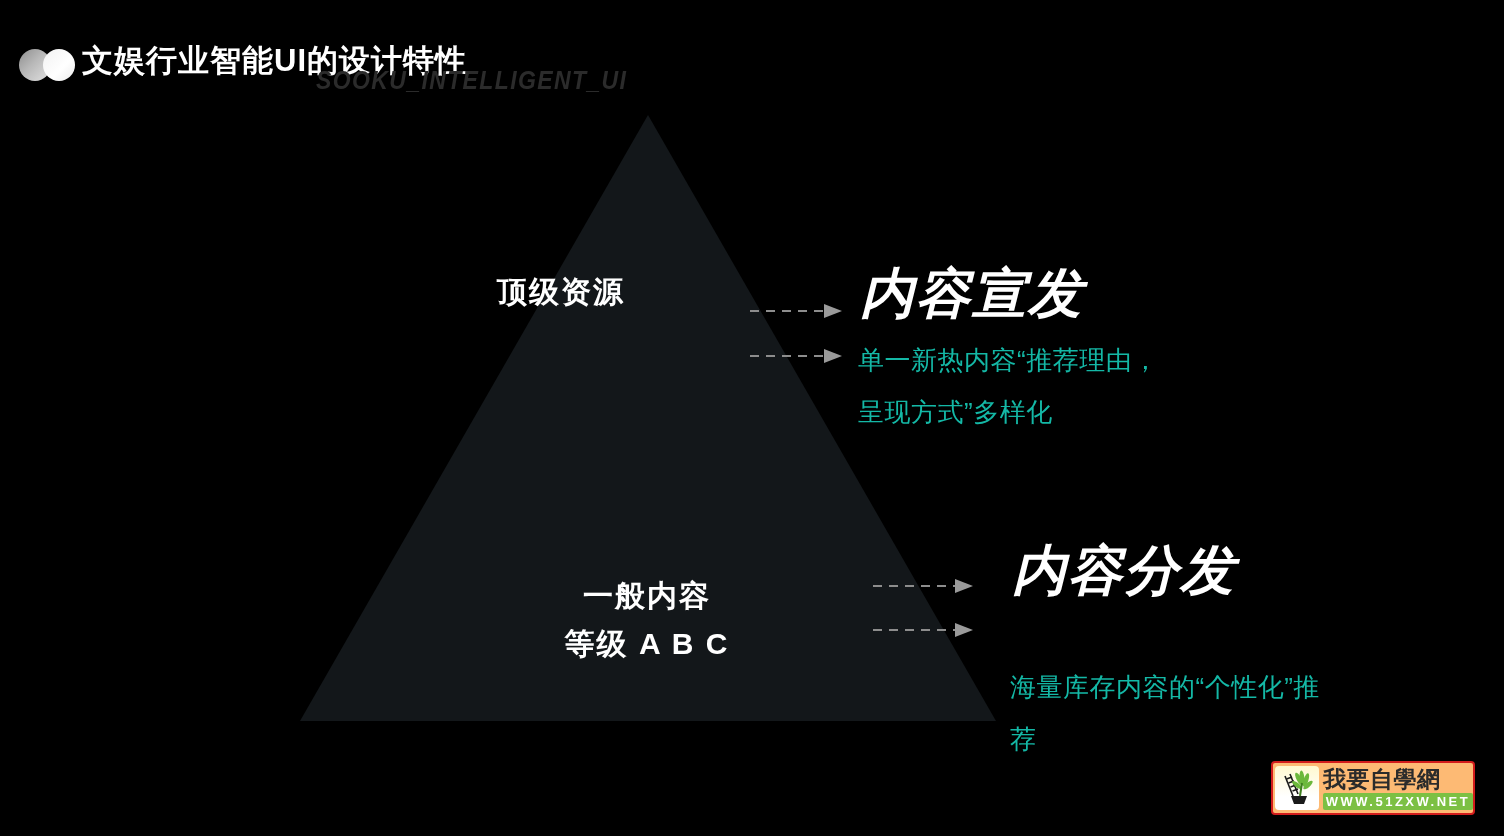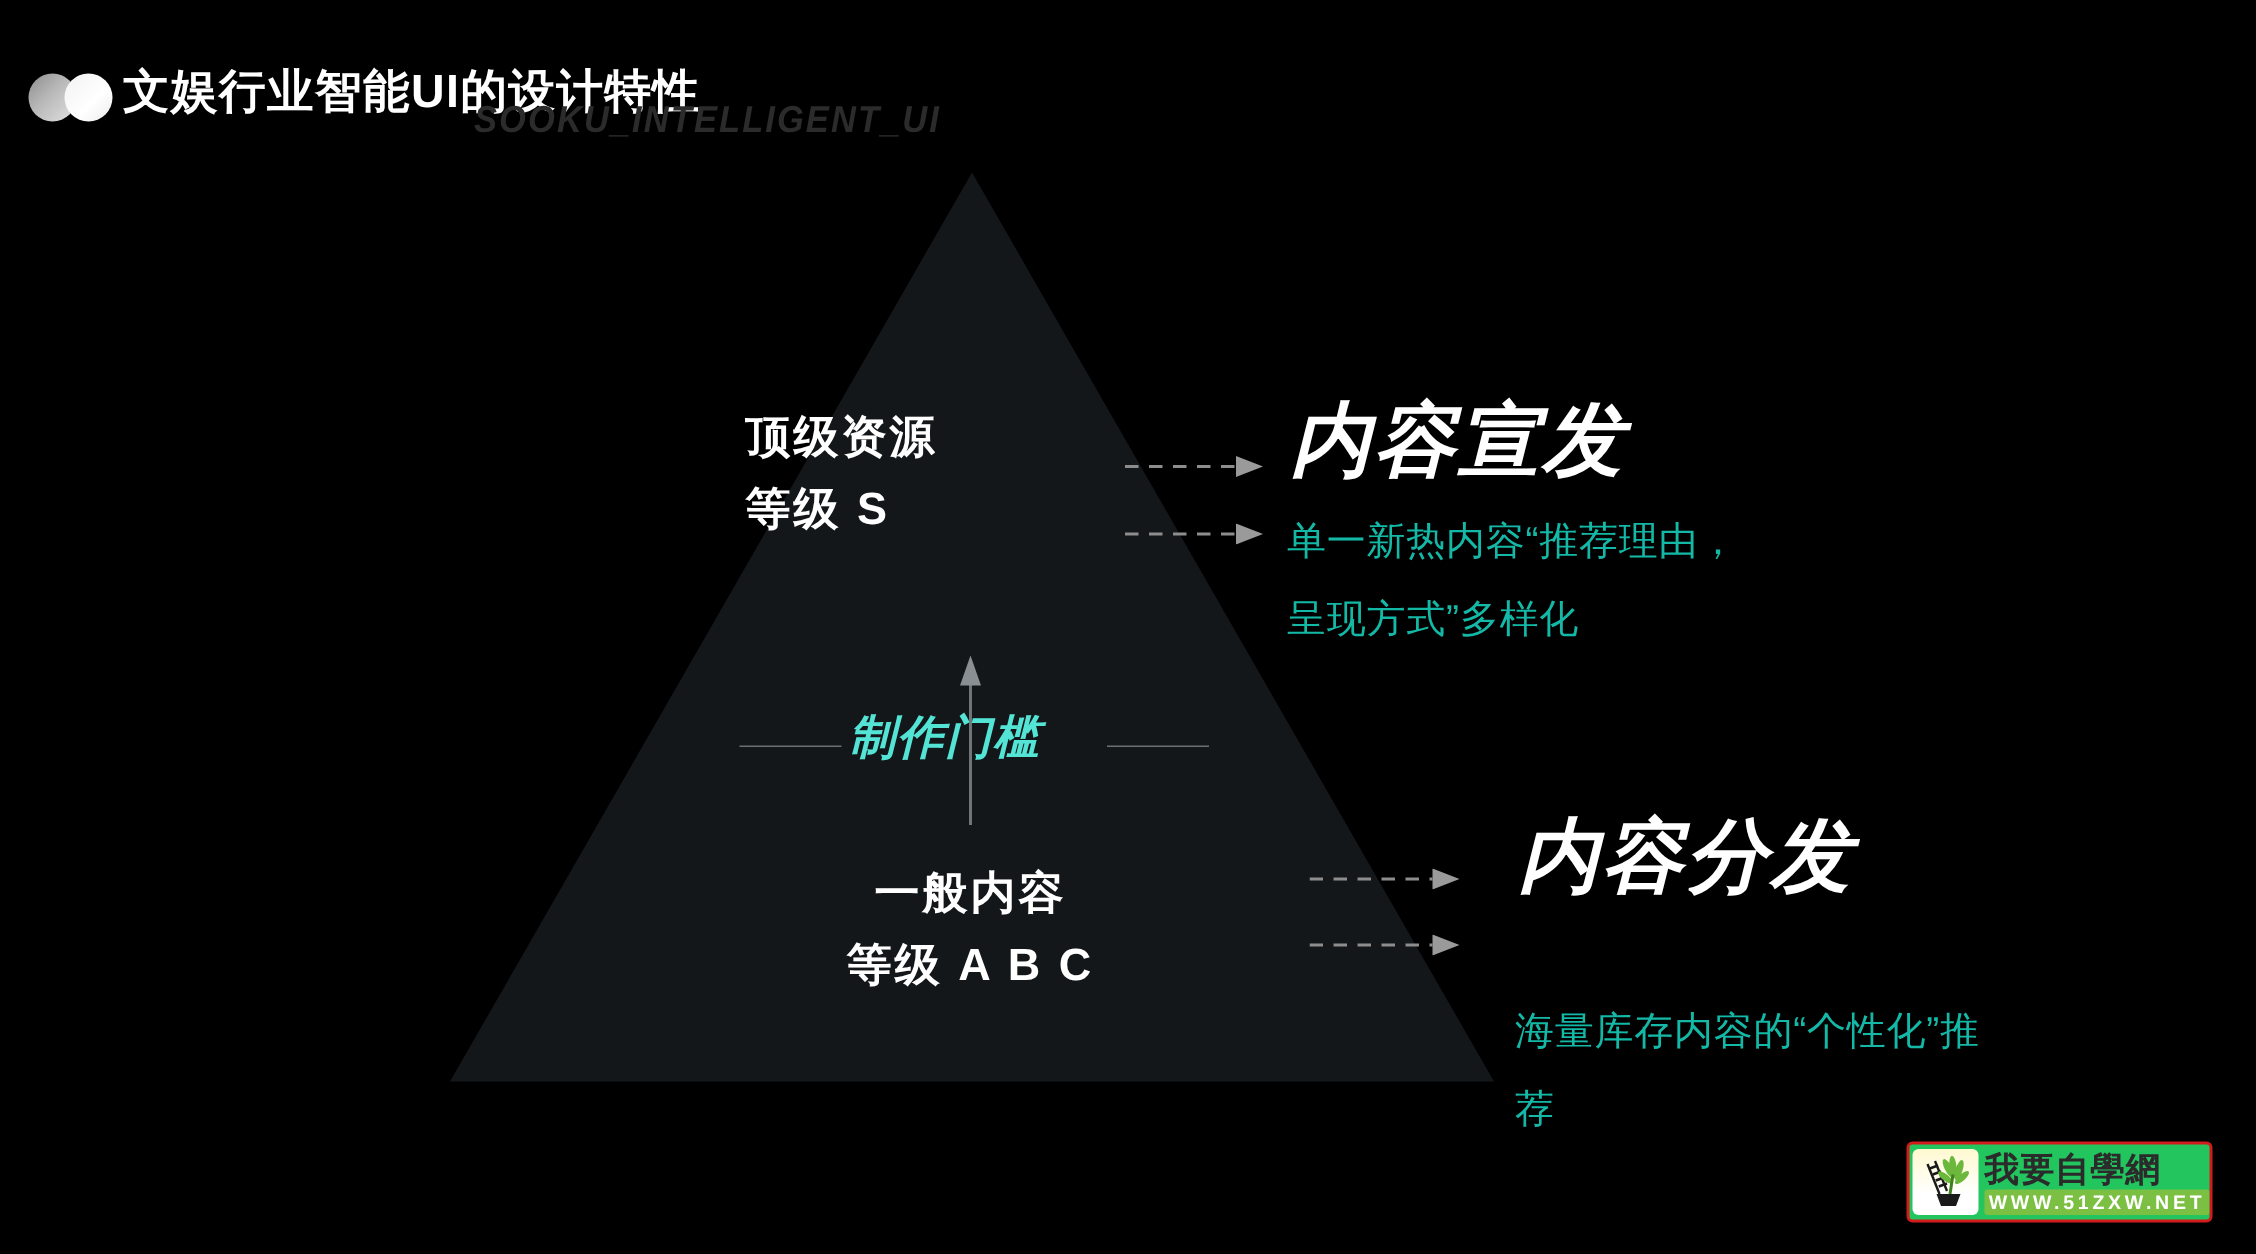--- a/index.html
+++ b/index.html
@@ -194,21 +194,21 @@
 
   
   #site-logo {
     position: absolute;
     left: 1271px;
     top: 761px;
     width: 200px;
     height: 50px;
     border: 2px solid #d21c1c;
     border-radius: 4px;
-    background: #22c55e;
+    background: #fdba74;
     display: flex;
     align-items: center;
     overflow: hidden;
   }
   #site-logo-icon {
     width: 44px;
     height: 44px;
     margin-left: 2px;
     flex: 0 0 auto;
     background: linear-gradient(180deg, #fff9d0 0%, #ffffff 70%);
@@ -263,34 +263,22 @@
   </div>
 
   <div id="pyramid-shape">
     <svg width="706" height="616" viewBox="0 0 706 616" xmlns="http://www.w3.org/2000/svg">
       <polygon points="353,5 701,611 5,611" fill="#13171a"></polygon>
     </svg>
   </div>
 
   <div id="tier-top-labels">
     <div class="line">顶级资源</div>
-    <div class="line">等级 S</div>
-  </div>
-
-  <div id="threshold-group">
-    <div id="threshold-line-left"></div>
-    <div id="threshold-line-right"></div>
-
-    <svg id="threshold-axis" viewBox="0 0 340 120" xmlns="http://www.w3.org/2000/svg">
-      <line x1="167" y1="18" x2="167" y2="115" stroke="#6f7478" stroke-width="2"></line>
-      <polygon points="167,2 174,22 160,22" fill="#8a8f93"></polygon>
-    </svg>
-
-    <div id="threshold-label">制作门槛</div>
-  </div>
+  </div>
+
 
   <div id="tier-bottom-labels">
     <div class="line">一般内容</div>
     <div class="line">等级 A B C</div>
   </div>
 
   <div class="connector" id="connector-top-1">
     <svg width="92" height="14" viewBox="0 0 92 14" xmlns="http://www.w3.org/2000/svg">
       <line x1="0" y1="7" x2="74" y2="7" stroke="#8d8d8d" stroke-width="2" stroke-dasharray="9 7"></line>
       <polygon points="74,0 92,7 74,14" fill="#9a9a9a"></polygon>

